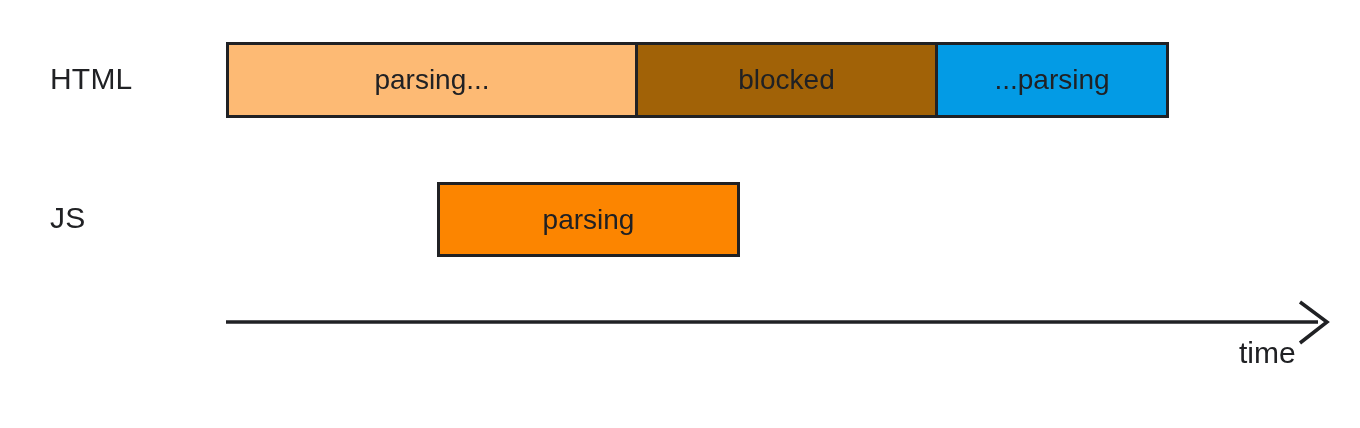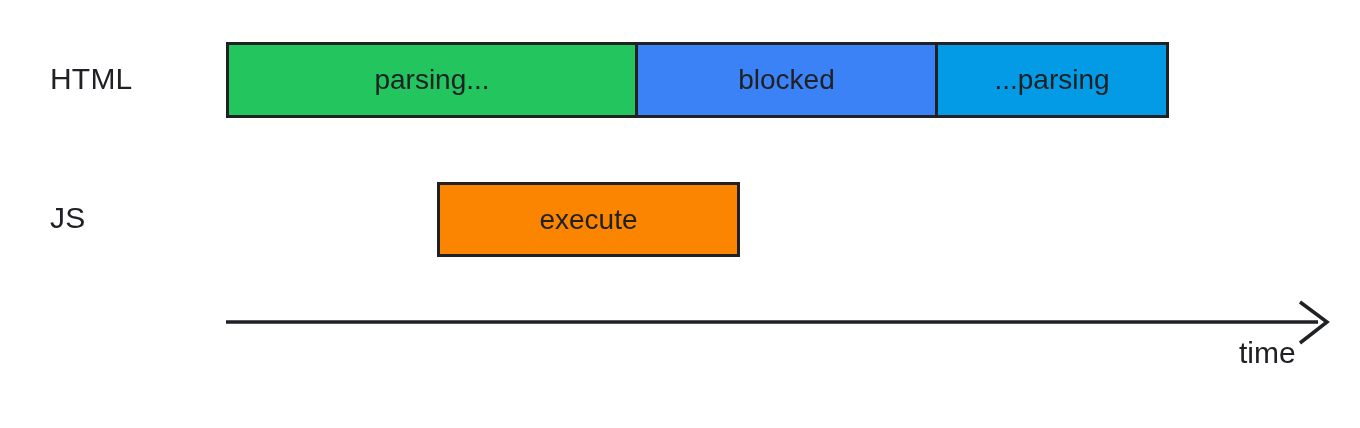--- a/index.html
+++ b/index.html
@@ -63,22 +63,22 @@
     color: #202124;
     white-space: nowrap;
     line-height: 1;
   }
   .segment + .segment {
     border-left-width: 3px;
     margin-left: -3px;
   }
 
   
-  #seg-parsing-start { width: 412px; background: #22c55e; }
-  #seg-blocked       { width: 303px; background: #3b82f6; }
+  #seg-parsing-start { width: 412px; background: #fdba74; }
+  #seg-blocked       { width: 303px; background: #a16207; }
   #seg-parsing-end   { width: 234px; background: #039BE5; }
 
   
   #seg-fetch   { width: 204px; background: #FCC934; }
   #seg-execute { width: 303px; background: #FC8500; }
 
   
   #time-axis {
     position: absolute;
     left: 220px;
@@ -108,21 +108,21 @@
 
   <div class="timeline-row" id="row-html">
     <div class="segment" id="seg-parsing-start">parsing...</div>
     <div class="segment" id="seg-blocked">blocked</div>
     <div class="segment" id="seg-parsing-end">...parsing</div>
   </div>
 
   <div class="row-label" id="label-js">JS</div>
 
   <div class="timeline-row" id="row-js">
-    <div class="segment" id="seg-execute">execute</div>
+    <div class="segment" id="seg-execute">parsing</div>
   </div>
 
   <div id="time-axis">
     <svg width="1120" height="56" viewBox="0 0 1120 56">
       <line x1="6" y1="26" x2="1098" y2="26" stroke="#202124" stroke-width="3.5" stroke-linecap="butt"></line>
       <polyline points="1080,6 1107,26 1080,47" fill="none" stroke="#202124" stroke-width="3.5" stroke-linejoin="miter" stroke-linecap="butt"></polyline>
     </svg>
   </div>
 
   <div id="label-time">time</div>

